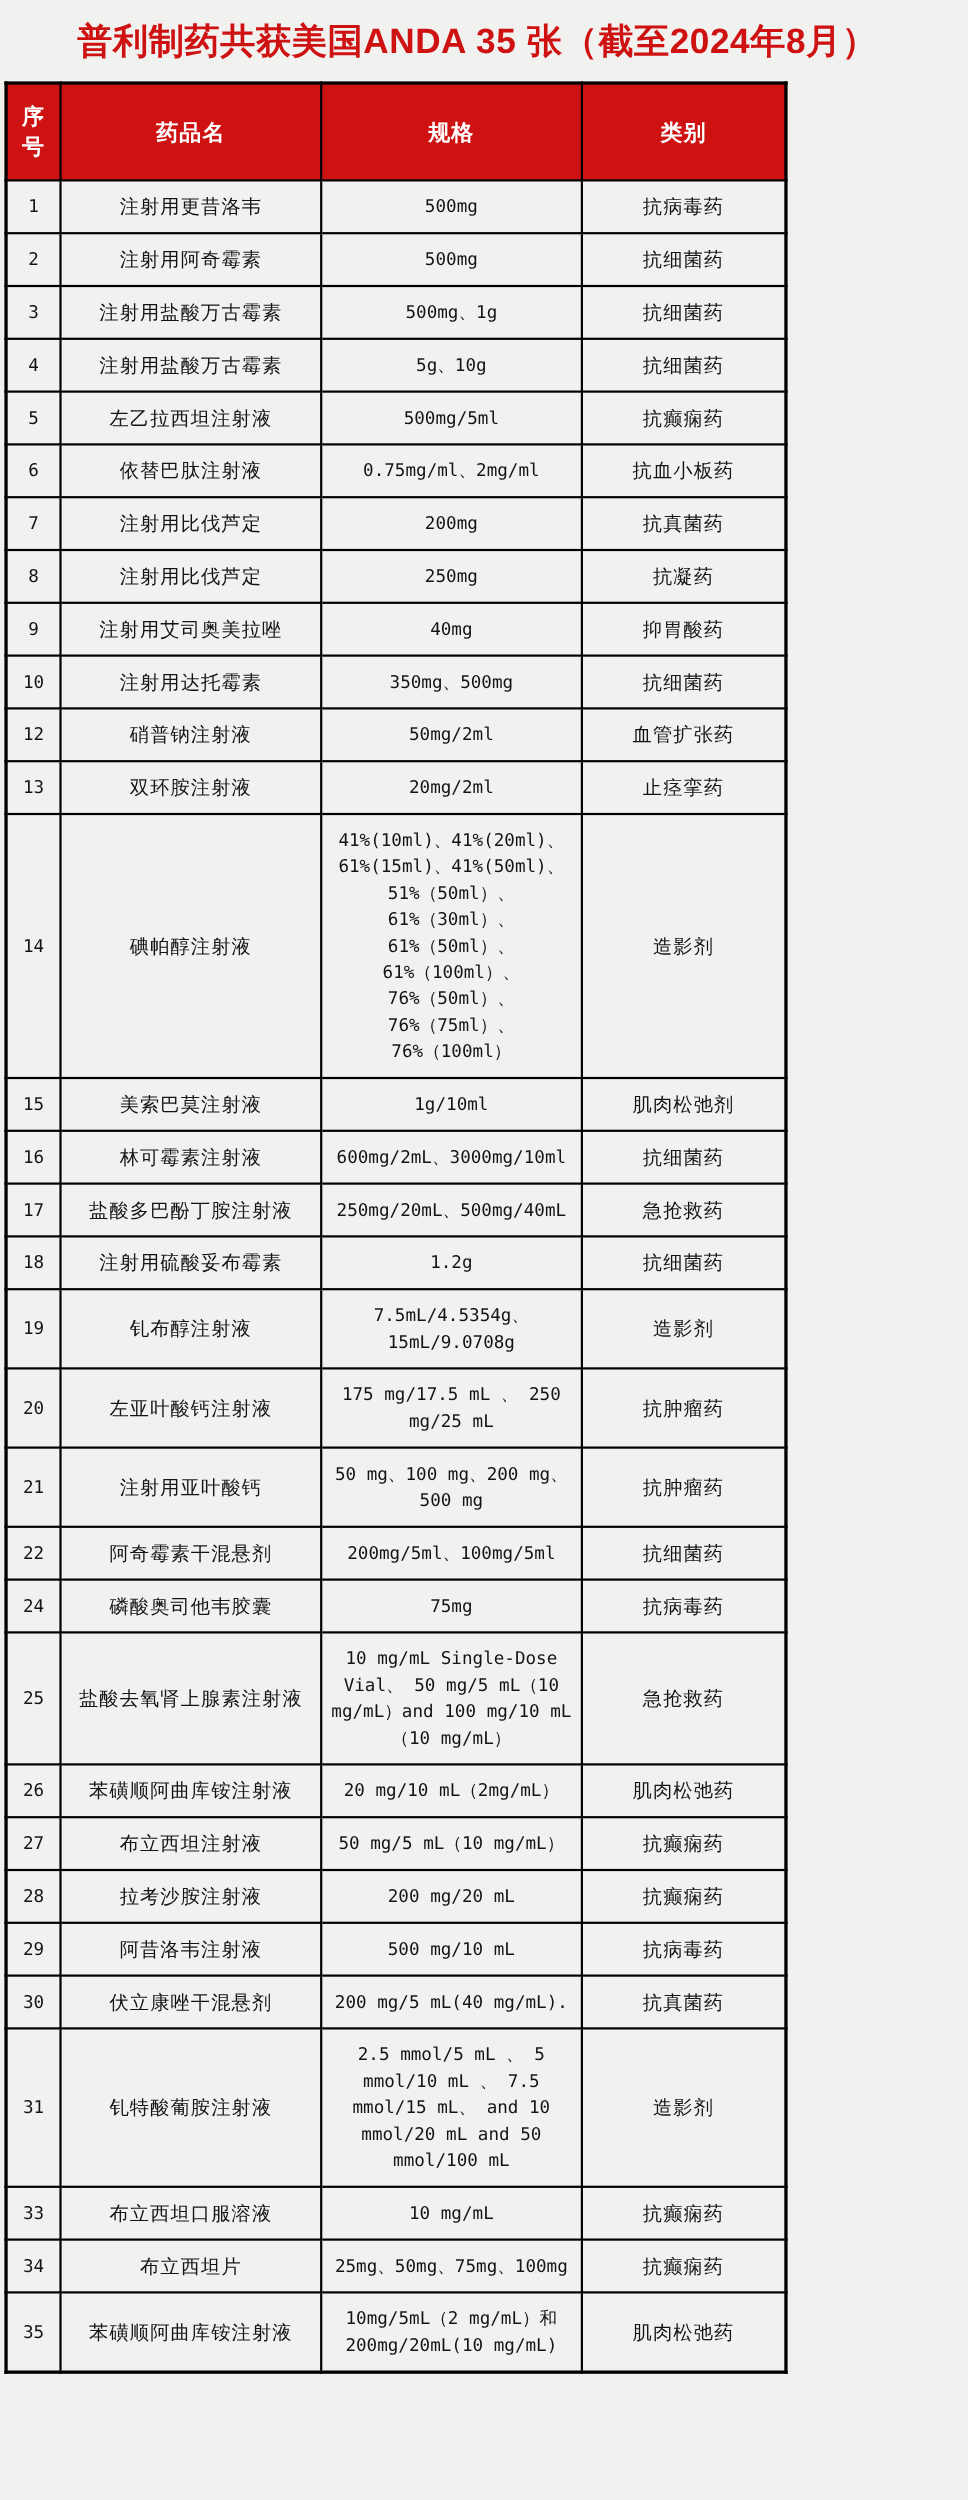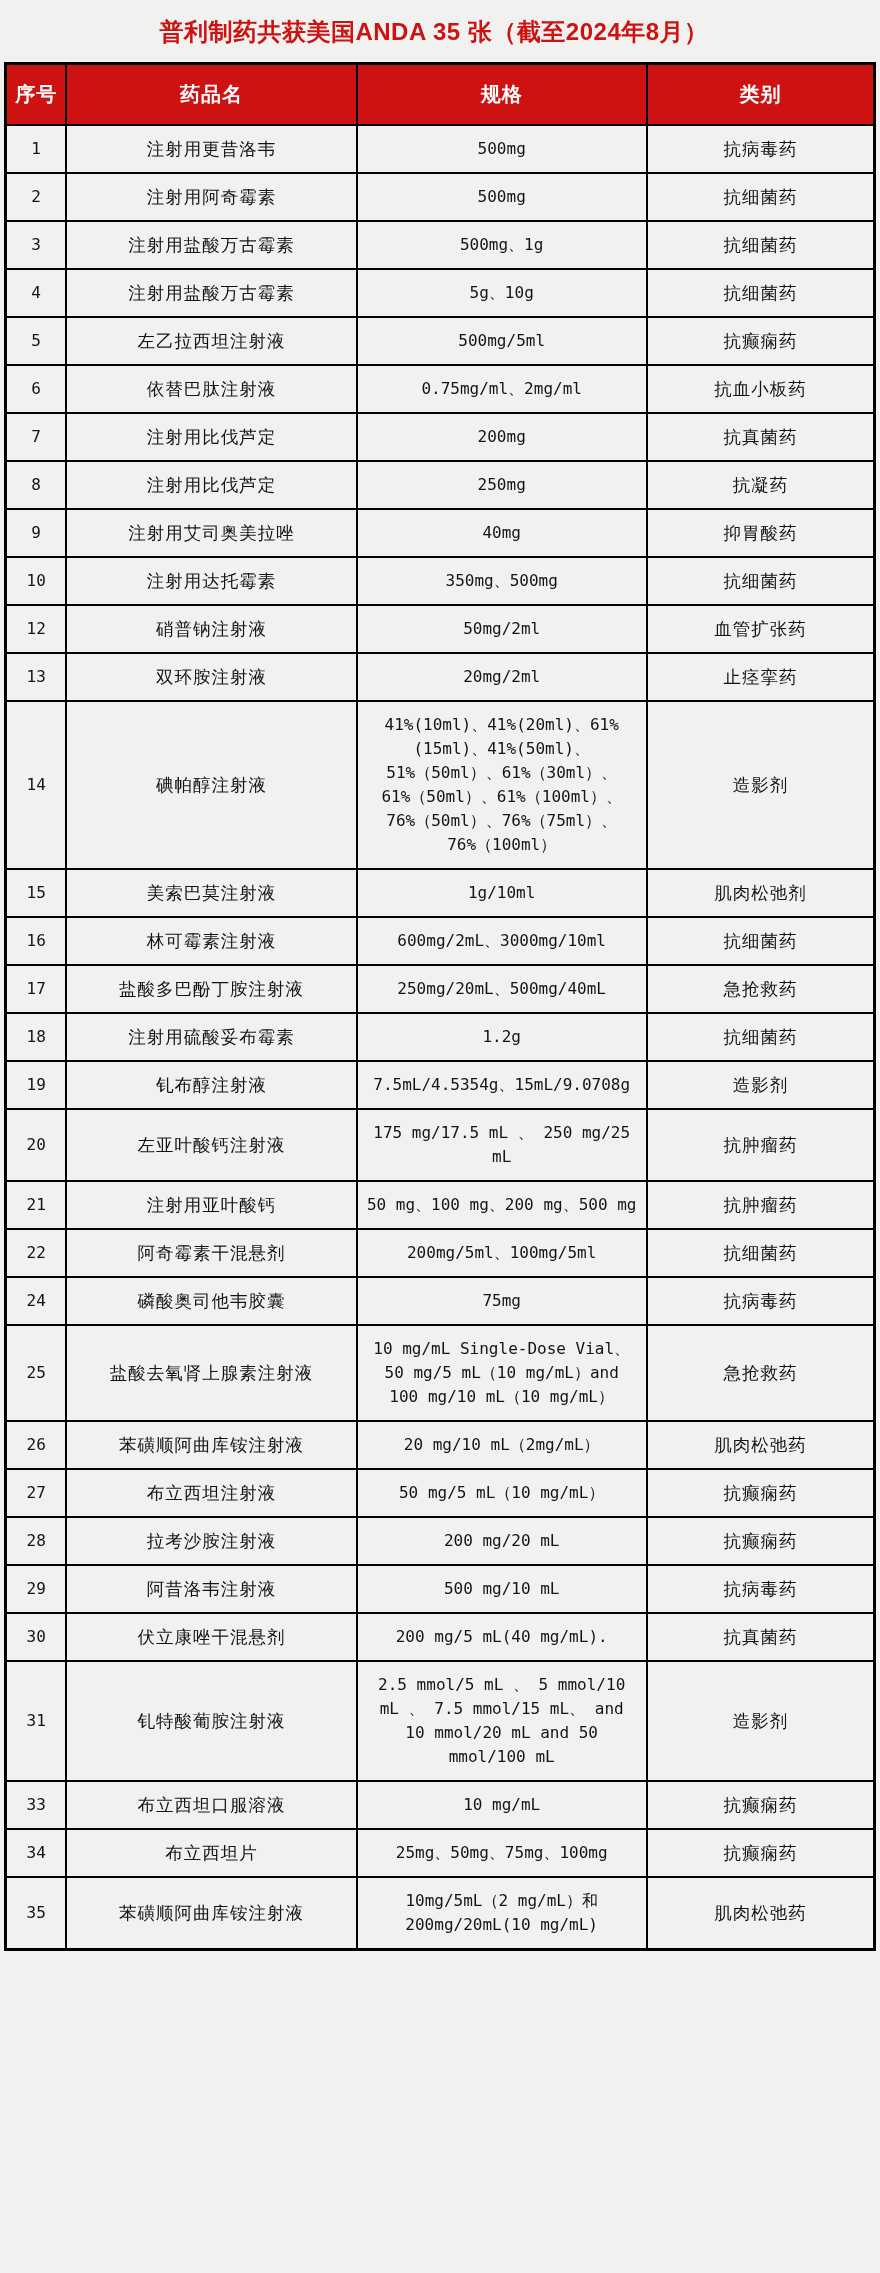--- a/index.html
+++ b/index.html
@@ -7,29 +7,29 @@
     --border:#000000;
     --page-bg:#f1f1f0;
     --cell-bg:#f2f1f0;
   }
   html,body{margin:0;padding:0;background:var(--page-bg);}
   body{font-family:"Liberation Sans","DejaVu Sans",sans-serif;width:880px;}
   .page{width:880px;box-sizing:border-box;}
   .title{
     color:var(--accent);
     font-weight:bold;
-    font-size:24px;
+    font-size:32px;
     text-align:center;
     padding:16px 12px 14px 0;
     letter-spacing:0.5px;
   }
   table.anda{
     border-collapse:collapse;
     table-layout:fixed;
-    width:872px;
+    width:712px;
     margin:0 4px 20px 4px;
     border:3px solid var(--border);
     background:var(--cell-bg);
   }
   col.c-seq{width:7%;}
   col.c-name{width:33.4%;}
   col.c-spec{width:33.4%;}
   col.c-cat{width:26.2%;}
   th{
     background:var(--accent);

